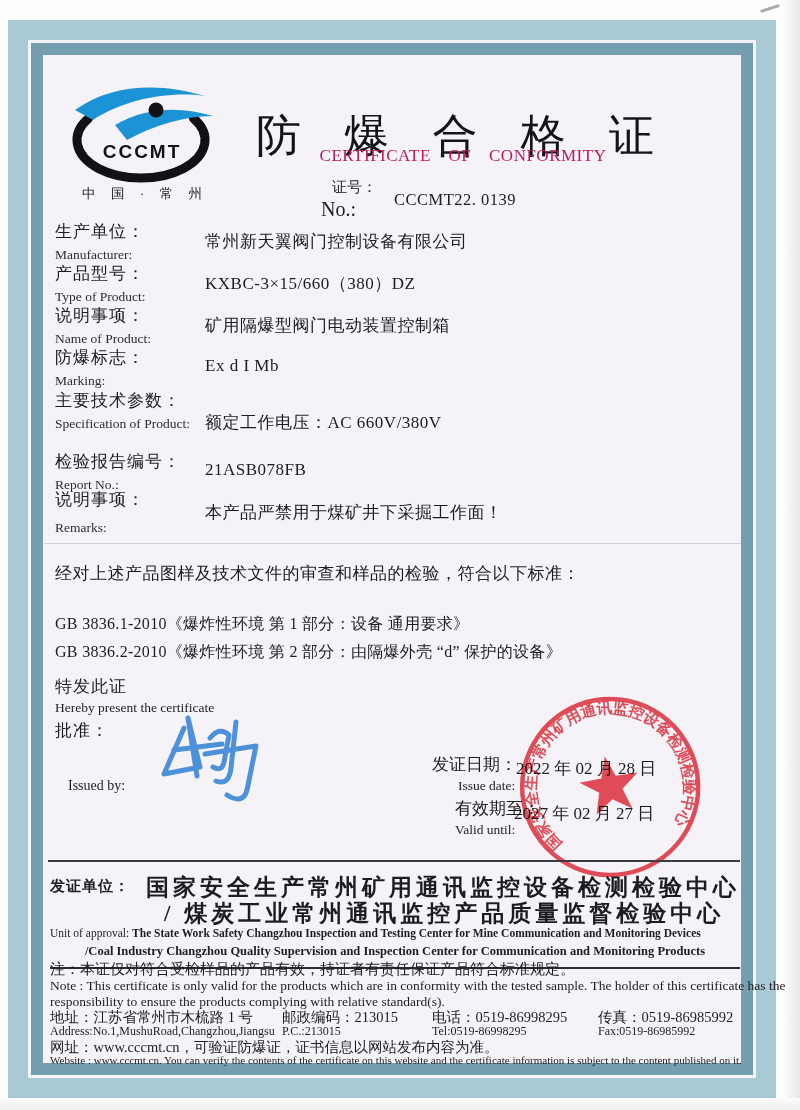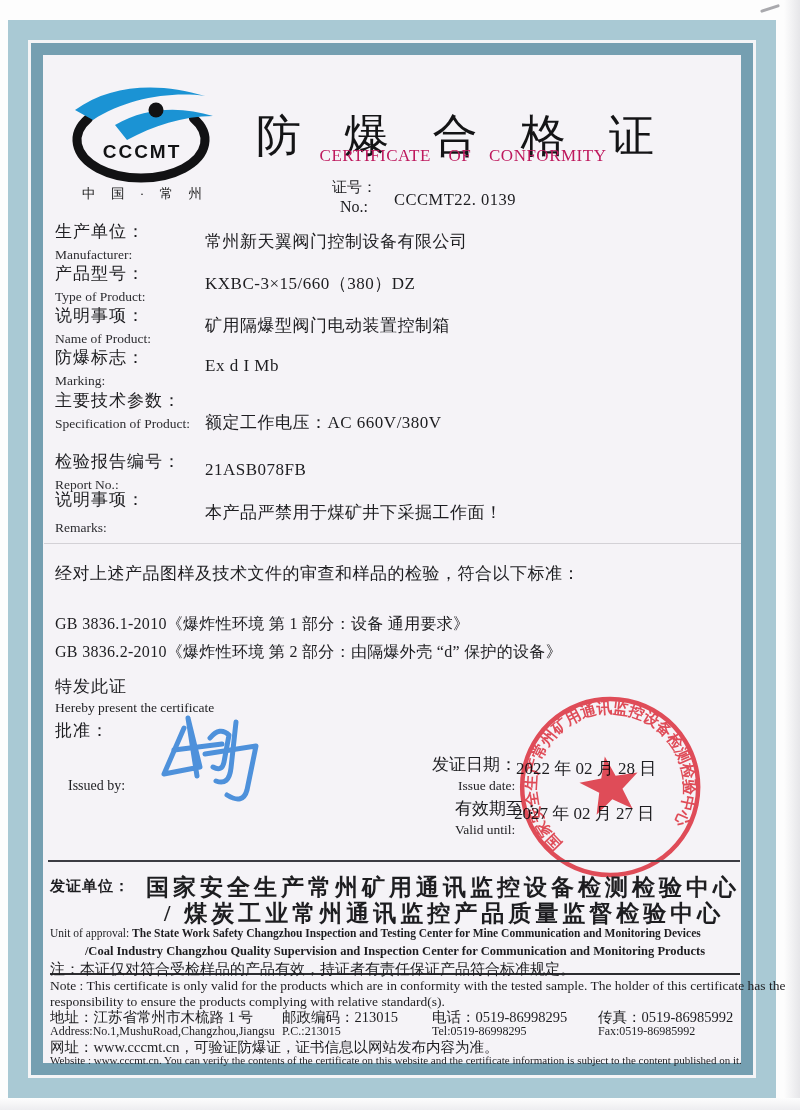--- a/index.html
+++ b/index.html
@@ -26,21 +26,21 @@
 
   
   .logo-svg { position:absolute; left:55px; top:80px; }
   .logo-region { position:absolute; left:60px; top:185px; width:170px;
     font-size:13.5px; letter-spacing:6px; text-align:center; color:#222; }
   .title-cn { position:absolute; left:228px; top:82px; width:470px; text-align:center;
     font-size:45px; letter-spacing:16px; color:#141416; white-space:nowrap;margin-top:24px; }
   .title-en { position:absolute; left:228px; top:146px; width:470px; text-align:center;
     font-size:17px; word-spacing:13px; letter-spacing:.5px; color:#be185d; }
   .certno-cn { position:absolute; left:332px; top:178px; font-size:15px; }
-  .certno-en { position:absolute; left:340px; top:198px; font-size:16px; }
+  .certno-en { position:absolute; left:321px; top:198px; font-size:20px; }
   .certno-value { position:absolute; left:394px; top:190px; font-size:16.5px; letter-spacing:.5px; }
 
   
   .field-row { position:absolute; left:55px; width:686px; height:44px; }
   .cn-label { font-size:17px; letter-spacing:1px; }
   .en-label { font-size:13.5px; color:#2c2c30; margin-top:4px; }
   .field-value { position:absolute; left:150px; top:10px; font-size:17px; letter-spacing:.5px; white-space:nowrap; }
   .value-low { top:22px; }
   .en-gap { margin-top:9px; }
 
@@ -71,21 +71,21 @@
     mix-blend-mode:multiply; opacity:.92; }
 
   
   .sep-rule { position:absolute; left:48px; top:860px; width:692px; height:2px; background:#3c3c42; }
   .appr-label { position:absolute; left:50px; top:877px; font-size:15px; font-weight:bold; letter-spacing:1px; }
   .appr-org1 { position:absolute; left:146px; top:872px; font-size:23px; font-weight:bold; letter-spacing:4px; white-space:nowrap; }
   .appr-org2 { position:absolute; left:164px; top:898px; font-size:23px; font-weight:bold; letter-spacing:4px; white-space:nowrap; }
   .appr-en1 { position:absolute; left:50px; top:927px; font-size:11.5px; white-space:nowrap; }
   .appr-en1 b { font-size:11.5px; }
   .appr-en2 { position:absolute; left:50px; top:944px; width:690px; text-align:center;
-    font-size:12.5px; font-weight:bold; border-bottom:2px solid #2c2c30; padding-bottom:14px; }
+    font-size:12.5px; font-weight:bold; border-bottom:2px solid #2c2c30; padding-bottom:8px; }
 
   .note-cn { position:absolute; left:50px; top:960px; font-size:15px; }
   .note-en1 { position:absolute; left:50px; top:978px; font-size:13.5px; white-space:nowrap; }
   .note-en2 { position:absolute; left:50px; top:994px; font-size:13.5px; }
 
   .addr-cn-row, .addr-en-row { position:absolute; left:50px; width:690px; white-space:nowrap; }
   .addr-cn-row { top:1008px; font-size:14.5px; }
   .addr-en-row { top:1024px; font-size:12px; }
   .addr-cn-row span, .addr-en-row span { position:absolute; white-space:nowrap; }
   .c1{left:0;} .c2{left:232px;} .c3{left:382px;} .c4{left:548px;}

